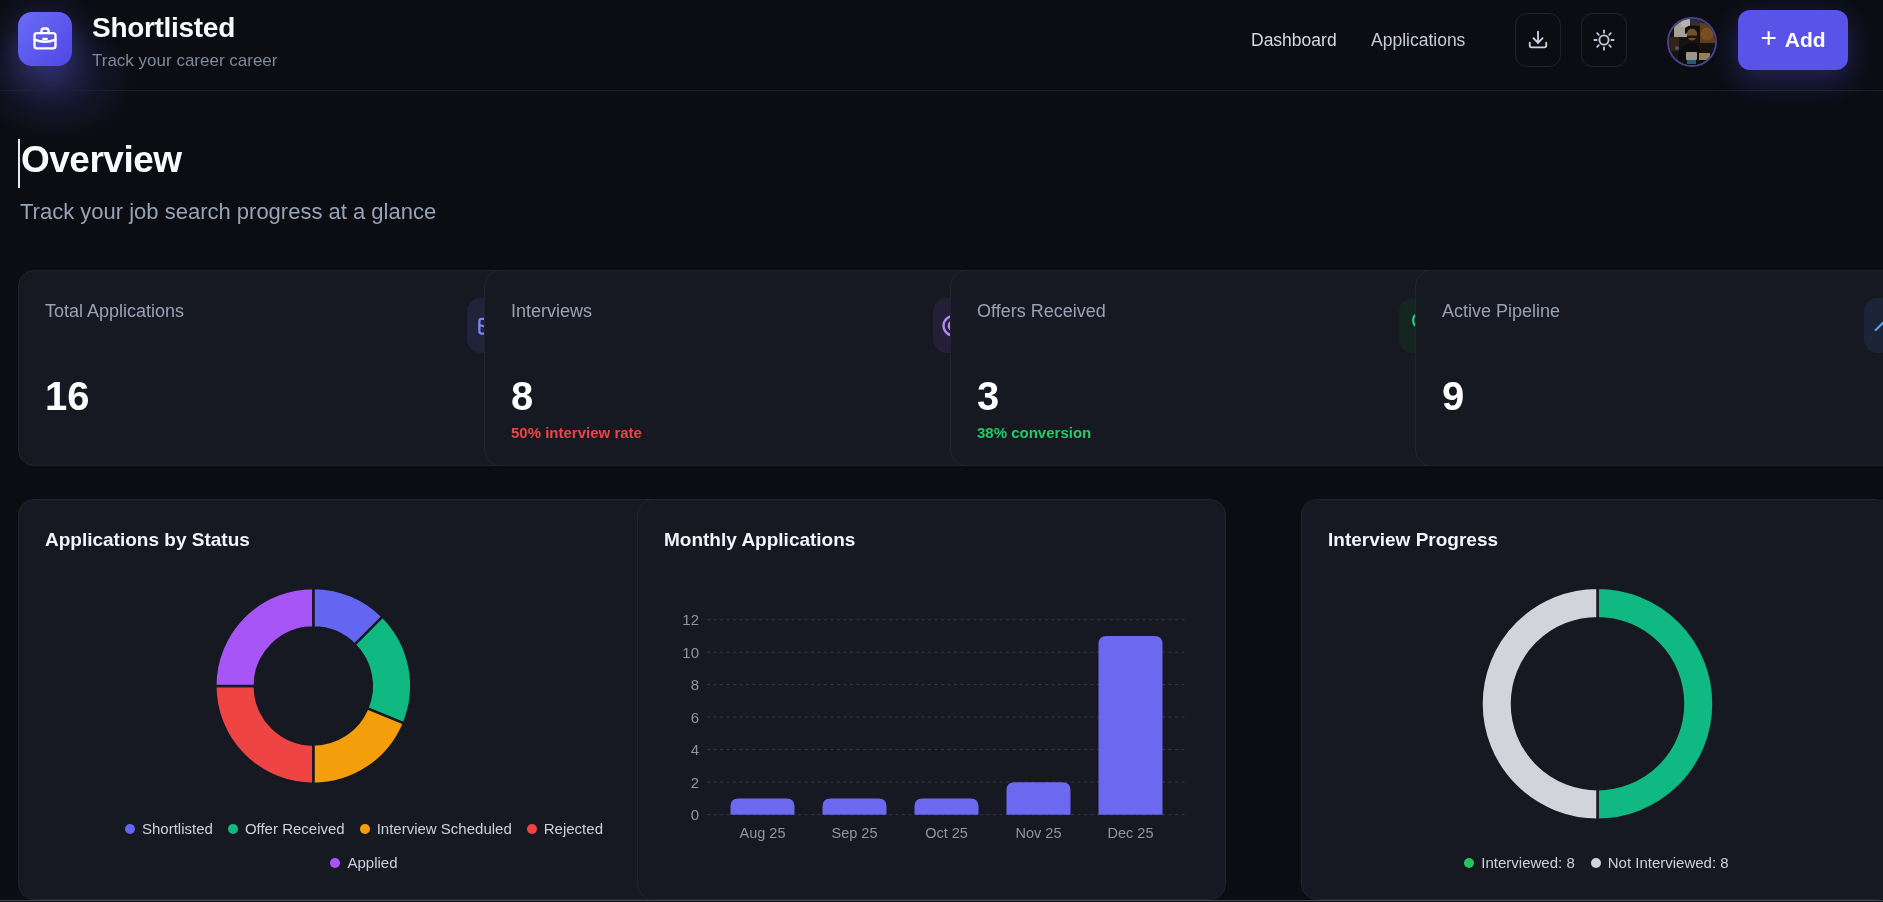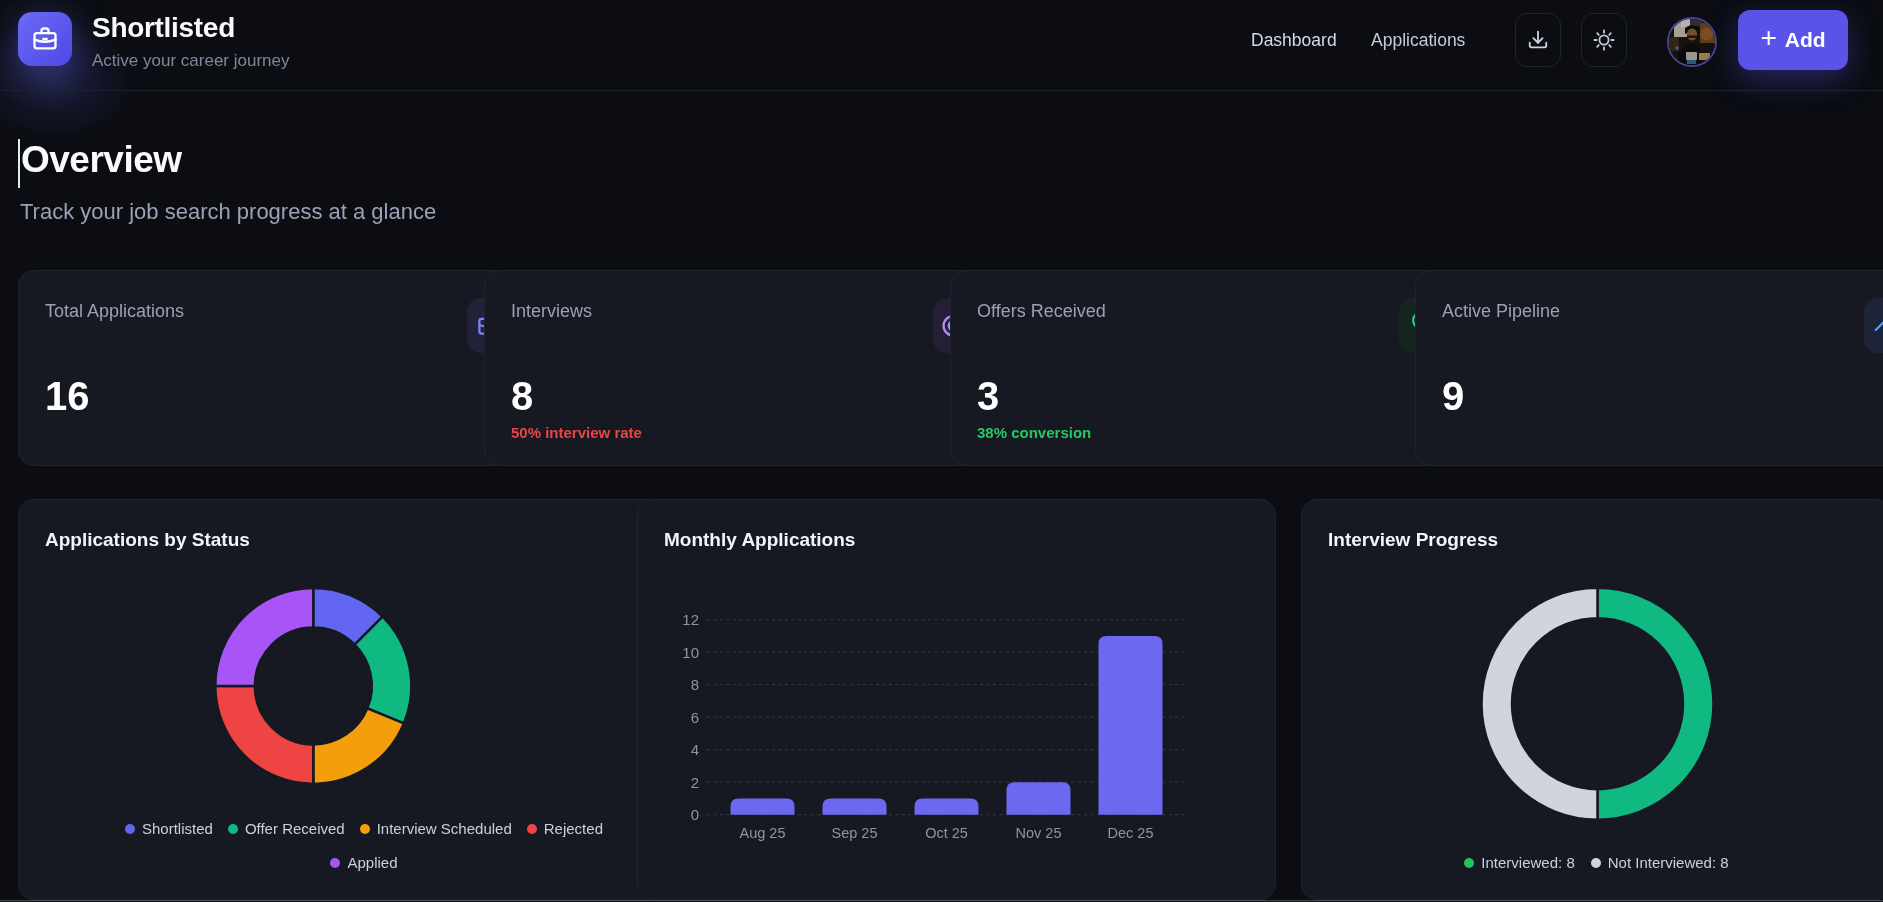--- a/index.html
+++ b/index.html
@@ -45,21 +45,21 @@
 <header>
   <div class="logo">
     <svg width="28" height="28" viewBox="0 0 24 24" fill="none" stroke="#ffffff" stroke-width="2" stroke-linecap="round" stroke-linejoin="round">
       <path d="M9 7V5a2 2 0 0 1 2-2h2a2 2 0 0 1 2 2v2"></path>
       <rect x="3" y="7" width="18" height="13" rx="2"></rect>
       <path d="M3 12.5a24 24 0 0 0 18 0"></path>
       <path d="M10.5 12h3"></path>
     </svg>
   </div>
   <div class="brand-title">Shortlisted</div>
-  <div class="brand-sub">Active your career journey</div>
+  <div class="brand-sub">Track your career career</div>
   <div class="nav-a" style="left:1251px; color:#d4dae4;">Dashboard</div>
   <div class="nav-a" style="left:1371px;">Applications</div>
   <div class="iconbtn" style="left:1515px;">
     <svg width="22" height="22" viewBox="0 0 24 24" fill="none" stroke="#cdd4df" stroke-width="2" stroke-linecap="round" stroke-linejoin="round">
       <path d="M21 15v3a2 2 0 0 1-2 2H5a2 2 0 0 1-2-2v-3"></path>
       <polyline points="7 10 12 15 17 10"></polyline>
       <line x1="12" y1="15" x2="12" y2="3"></line>
     </svg>
   </div>
   <div class="iconbtn" style="left:1581px;">
@@ -170,21 +170,21 @@
     <div class="li"><span class="dot" style="background:#a855f7;"></span>Applied</div>
   </div>
   <div class="legend" style="top:320px;">
     <div class="li"><span class="dot" style="background:#6366f1;"></span>Shortlisted</div>
     <div class="li"><span class="dot" style="background:#10b981;"></span>Offer Received</div>
     <div class="li"><span class="dot" style="background:#f59e0b;"></span>Interview Scheduled</div>
     <div class="li"><span class="dot" style="background:#ef4444;"></span>Rejected</div>
   </div>
 </div>
 
-<div class="ccard" style="left:637px; width:639px;">
+<div class="ccard" style="left:637px; width:589px;">
   <div class="t">Monthly Applications</div>
   <svg width="589" height="401" style="position:absolute; left:0; top:0;" font-family="&quot;Liberation Sans&quot;,sans-serif">
     <g stroke="#303a46" stroke-width="1" stroke-dasharray="3 3.5">
       <line x1="69" y1="119.7" x2="548" y2="119.7"></line>
       <line x1="69" y1="152.2" x2="548" y2="152.2"></line>
       <line x1="69" y1="184.6" x2="548" y2="184.6"></line>
       <line x1="69" y1="217.1" x2="548" y2="217.1"></line>
       <line x1="69" y1="249.6" x2="548" y2="249.6"></line>
       <line x1="69" y1="282.1" x2="548" y2="282.1"></line>
       <line x1="69" y1="314.7" x2="548" y2="314.7"></line>

